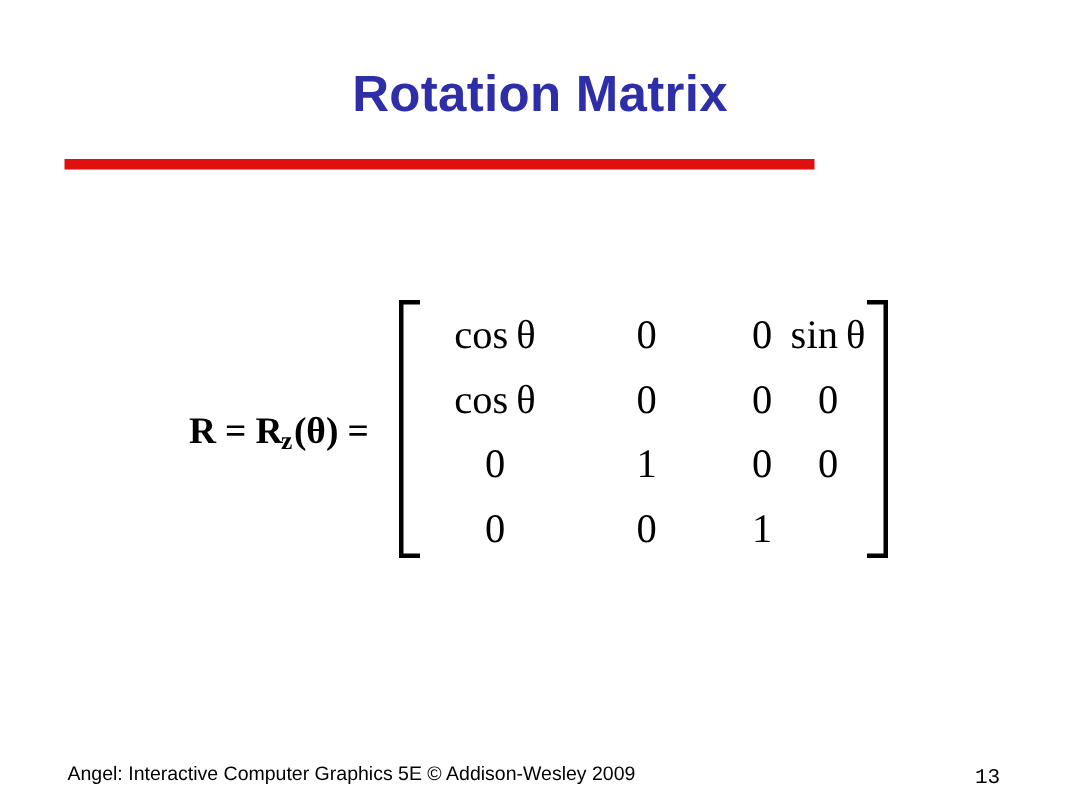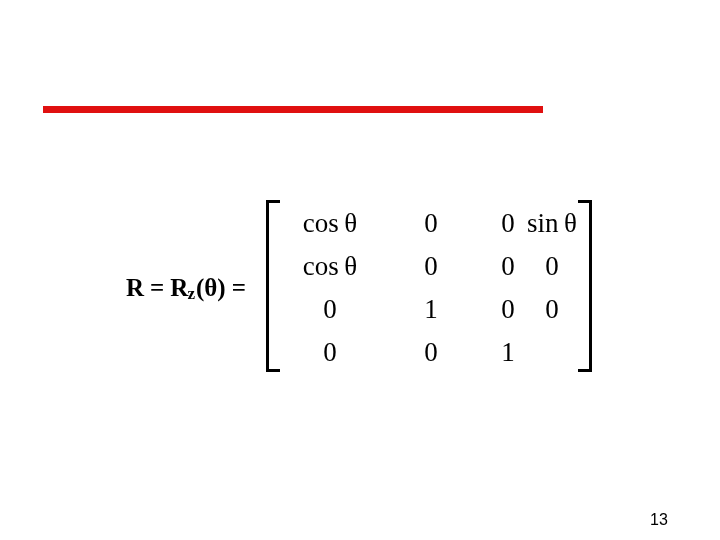--- a/index.html
+++ b/index.html
@@ -140,31 +140,32 @@
     font-family: "Liberation Sans", sans-serif;
     font-size: 13px;
     color: #000000;
     white-space: nowrap;
   }
 
   .page-number {
     position: absolute;
     left: 650px;
     top: 511px;
-    font-family: Liberation Sans, sans-serif;
-    font-size: 16px;
+    font-family: Liberation Mono, monospace;
+    font-size: 14px;
     color: #000000;
     white-space: nowrap;
   }
 </style>
 </head>
 <body>
 
 <div class="slide">
 
+  <div class="slide-title">Rotation Matrix</div>
 
   <div class="title-rule"></div>
 
   <div class="equation">
 
     <div class="eq-label">
       <span>R</span>
       <span class="sp"></span>
       <span>=</span>
       <span class="sp"></span>
@@ -202,16 +203,17 @@
         <span class="cell">1</span>
       </div>
 
       <div class="bracket bracket-right">
         <span class="stem"></span>
       </div>
 
     </div>
   </div>
 
+  <div class="footer-text">Angel: Interactive Computer Graphics 5E © Addison-Wesley 2009</div>
 
   <div class="page-number">13</div>
 
 </div>
 
 </body></html>

